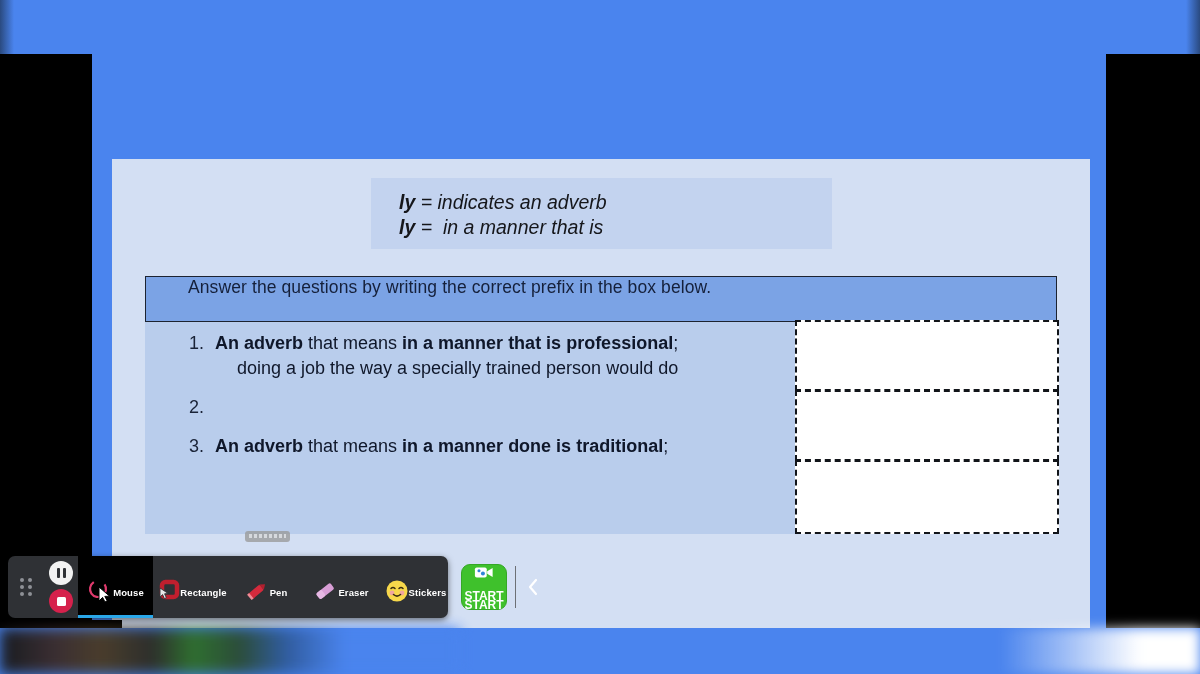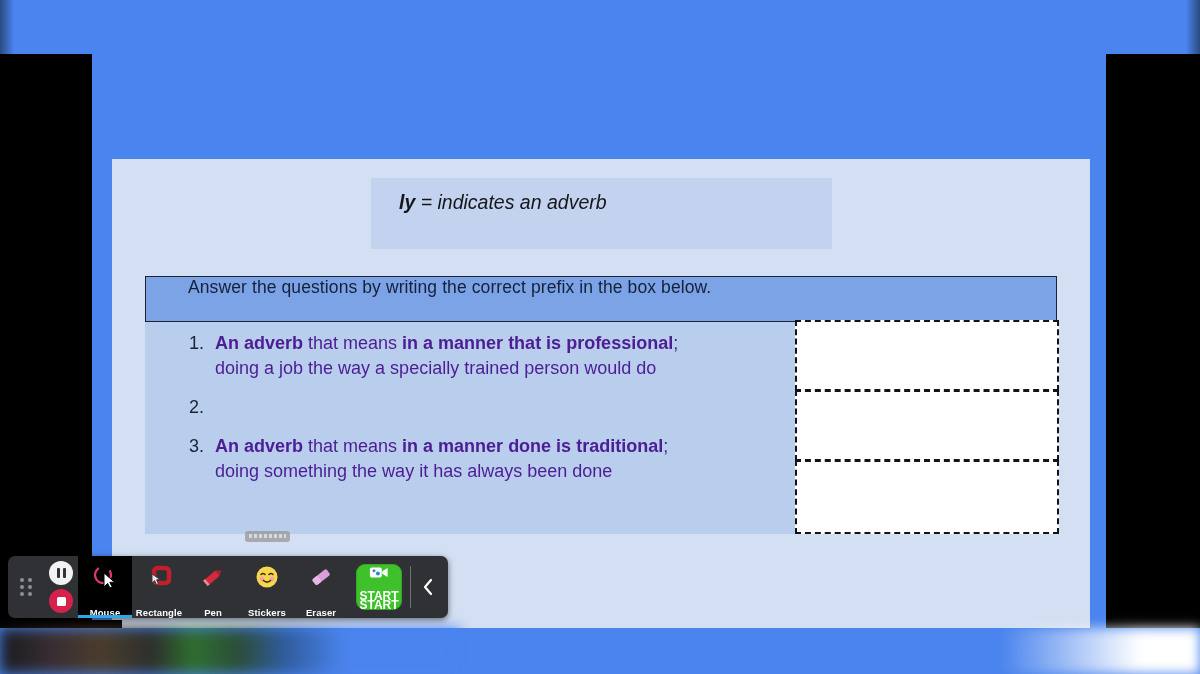--- a/index.html
+++ b/index.html
@@ -93,23 +93,23 @@
   .q-header span {
     padding-left: 42px; font-size:17.5px; color:#15203a; letter-spacing:0.1px;
   }
   .q-body {
     position:absolute; left:0; top:46px; width:650px; height:212px;
     background:#b9cdec;
     padding: 9px 0 0 0;
   }
   .q-item { display:flex; margin: 0 0 14px 0; padding-left:44px; }
   .q-num { width:26px; flex:none; font-size:18px; color:#1a2337; line-height:25px; }
-  .q-text { font-size:18px; color:#4c1d95; line-height:25px; }
+  .q-text { font-size:18px; color:#0f172a; line-height:25px; }
   .q-text b { font-weight:700; }
-  .q-text .l2 { display:block; }
+  .q-text .l2 { display:block;text-align:right; }
 
   
   .answers { position:absolute; left:795px; top:320px; width:264px; height:215px; }
   .abox {
     position:absolute; left:0; width:264px; height:71px;
     background:#ffffff;
     border:2px dashed #111419;
   }
   .abox.b1 { top:0; }
   .abox.b2 { top:70px; }
@@ -147,22 +147,22 @@
     display:flex; align-items:center; justify-content:center; gap:3px;
   }
   .btn-pause i { width:3px; height:10px; background:#2f3135; display:block; border-radius:1px; }
   .btn-stop {
     width:24px; height:24px; border-radius:50%; background:#d6214c;
     display:flex; align-items:center; justify-content:center;
   }
   .btn-stop i { width:9px; height:9px; background:#ffffff; display:block; border-radius:1.5px; }
 
   .tool {
-    width:54px; flex:none; position:relative;
-    display:flex; flex-direction:column; align-items:center; justify-content:space-between;
+    width:75px; flex:none; position:relative;
+    display:flex; align-items:center; justify-content:center;
     padding-top:8px;
   }
   .tool.active { background:#000000; border-radius:0; }
   .tool.active::after {
     content:""; position:absolute; left:0; bottom:0; width:100%; height:3px; background:#2aa7e8;
   }
   .tool .glyph { height:26px; display:flex; align-items:center; justify-content:center; }
   .tool .tlabel { font-size:9.5px; color:#ffffff; margin-top:3px; font-weight:700; letter-spacing:0.1px;}
 
   .webcam-wrap { width:62px; flex:none; display:flex; align-items:center; justify-content:center; }
@@ -184,20 +184,21 @@
   <div class="bg-blue-mid"></div>
   <div class="bg-edge-l"></div>
   <div class="bg-edge-r"></div>
   <div class="letterbox-l"></div>
   <div class="letterbox-r"></div>
 
   <div class="slide">
 
     <div class="ly-box">
       <div class="ly-line"><b>ly</b><span> = indicates an adverb</span></div>
+      <div class="ly-line"><b>ly</b><span> =  in a manner that is</span></div>
     </div>
 
     <div class="qblock">
       <div class="q-header">
         <span>Answer the questions by writing the correct prefix in the box below.</span>
       </div>
 
       <div class="q-body">
 
         <div class="q-item">
@@ -209,21 +210,20 @@
         </div>
 
         <div class="q-item">
           <div class="q-num">2.</div>
         </div>
 
         <div class="q-item">
           <div class="q-num">3.</div>
           <div class="q-text">
             <b>An adverb</b><span> that means  </span><b>in a manner done is traditional</b><span>;</span>
-            <span class="l2">doing something the way it has always been done</span>
           </div>
         </div>
 
       </div>
     </div>
 
     <div class="curl-white"></div>
     <div class="curl-shade"></div>
   </div>
 
@@ -290,48 +290,48 @@
       <span class="glyph">
         <svg width="26" height="24" viewBox="0 0 26 24">
           <g transform="rotate(-40 13 12)">
             <rect x="4" y="8.5" width="15" height="7" rx="1.5" fill="#d42a3c"></rect>
             <path d="M19 8.5 L23.5 12 L19 15.5 Z" fill="#b21f2e"></path>
             <rect x="3" y="8.5" width="2.6" height="7" fill="#f08a95"></rect>
           </g>
         </svg>
       </span>
       <span class="tlabel">Pen</span>
+    </div>
+
+    <div class="tool">
+      <span class="glyph">
+        <svg width="26" height="24" viewBox="0 0 26 24">
+          <g transform="rotate(-38 13 12)">
+            <rect x="4" y="8.5" width="18" height="7.5" rx="1.8" fill="#d89ed6"></rect>
+            <rect x="4" y="8.5" width="7" height="7.5" rx="1.8" fill="#e6b8e4"></rect>
+          </g>
+        </svg>
+      </span>
+      <span class="tlabel">Eraser</span>
     </div>
 
     <div class="tool">
       <span class="glyph">
         <svg width="24" height="24" viewBox="0 0 24 24">
           <circle cx="12" cy="12" r="10.5" fill="#f7d84b"></circle>
           <circle cx="7" cy="14" r="2.4" fill="#f0a0a8" opacity="0.9"></circle>
           <circle cx="17" cy="14" r="2.4" fill="#f0a0a8" opacity="0.9"></circle>
           <path d="M6 9.5 Q8 7.6 10 9.5" fill="none" stroke="#3a2b10" stroke-width="1.5" stroke-linecap="round"></path>
           <path d="M14 9.5 Q16 7.6 18 9.5" fill="none" stroke="#3a2b10" stroke-width="1.5" stroke-linecap="round"></path>
           <path d="M8.5 15.5 Q12 18.6 15.5 15.5" fill="none" stroke="#3a2b10" stroke-width="1.6" stroke-linecap="round"></path>
         </svg>
       </span>
       <span class="tlabel">Stickers</span>
     </div>
 
-    <div class="tool">
-      <span class="glyph">
-        <svg width="26" height="24" viewBox="0 0 26 24">
-          <g transform="rotate(-38 13 12)">
-            <rect x="4" y="8.5" width="18" height="7.5" rx="1.8" fill="#d89ed6"></rect>
-            <rect x="4" y="8.5" width="7" height="7.5" rx="1.8" fill="#e6b8e4"></rect>
-          </g>
-        </svg>
-      </span>
-      <span class="tlabel">Eraser</span>
-    </div>
-
     <div class="webcam-wrap">
       <div class="webcam-btn">
         <svg width="20" height="15" viewBox="0 0 22 16">
           <rect x="1" y="2.5" width="13" height="11" rx="2" fill="#ffffff"></rect>
           <path d="M14.5 6.5 L20.5 3 L20.5 13 L14.5 9.5 Z" fill="#ffffff"></path>
           <circle cx="5.5" cy="6" r="1.7" fill="#2f86d6"></circle>
           <circle cx="9.8" cy="9.2" r="2.2" fill="#2f86d6"></circle>
         </svg>
         <span class="wlabel">
           <span>START</span><br>

